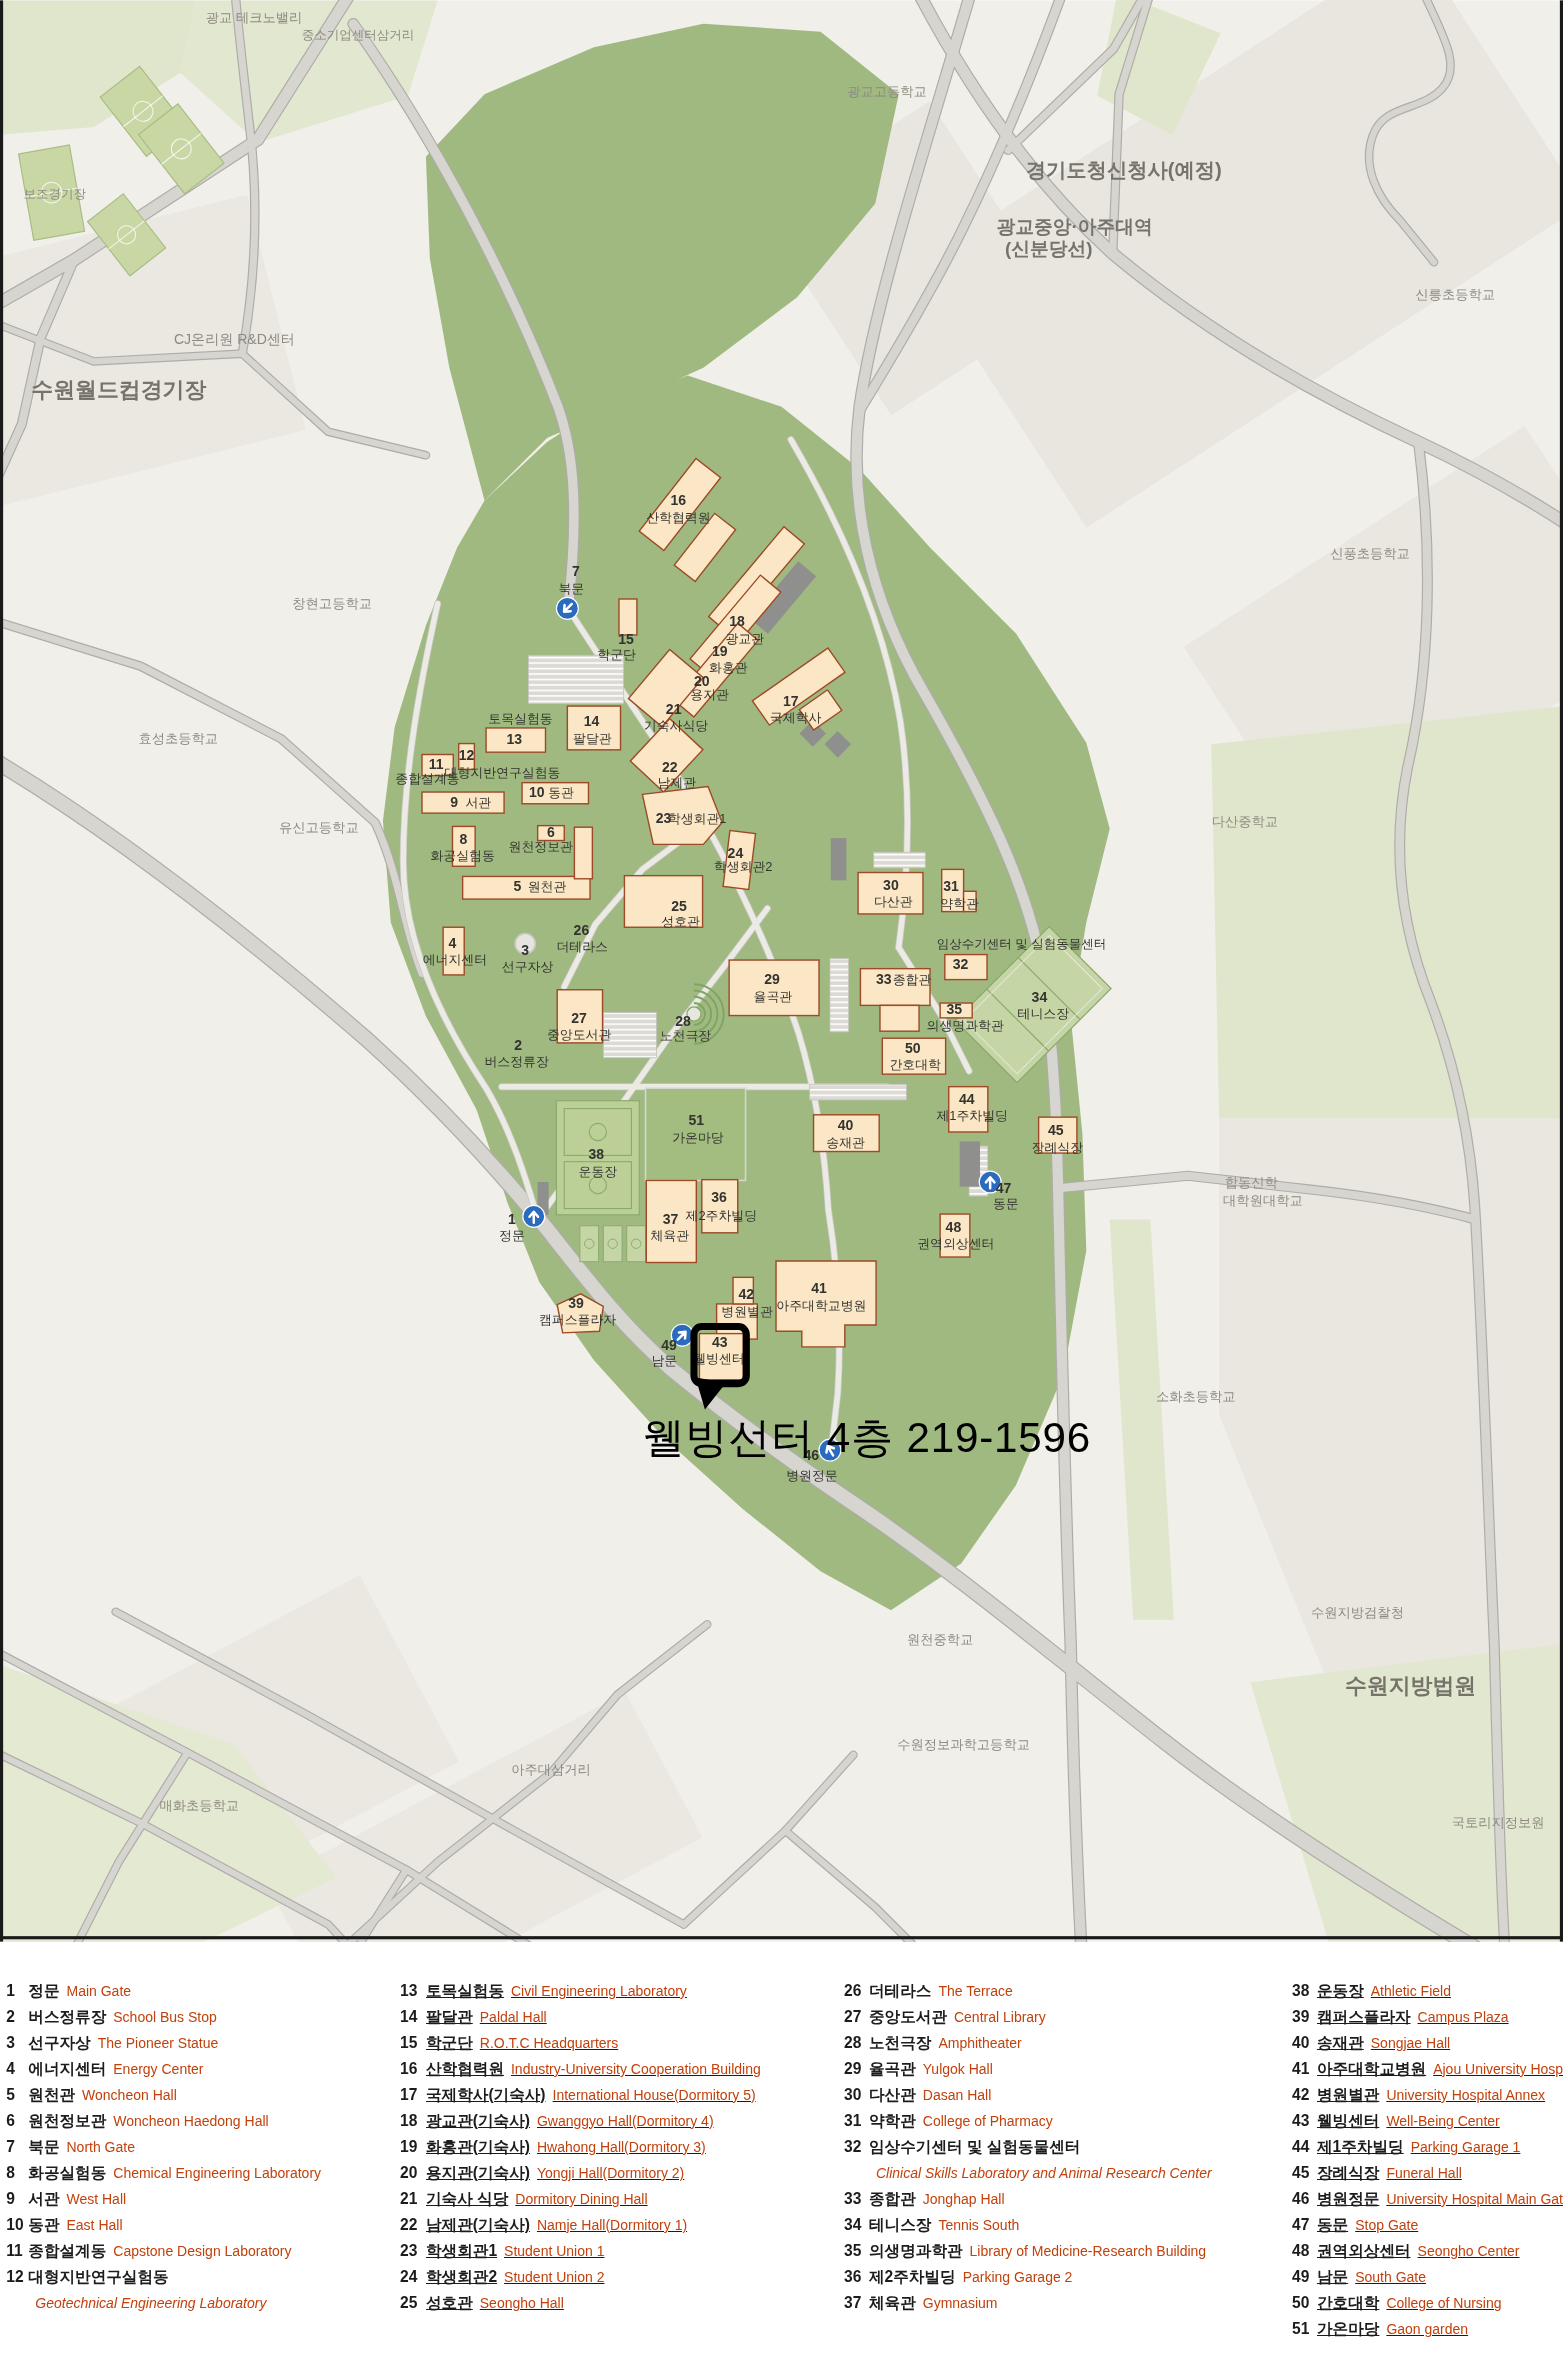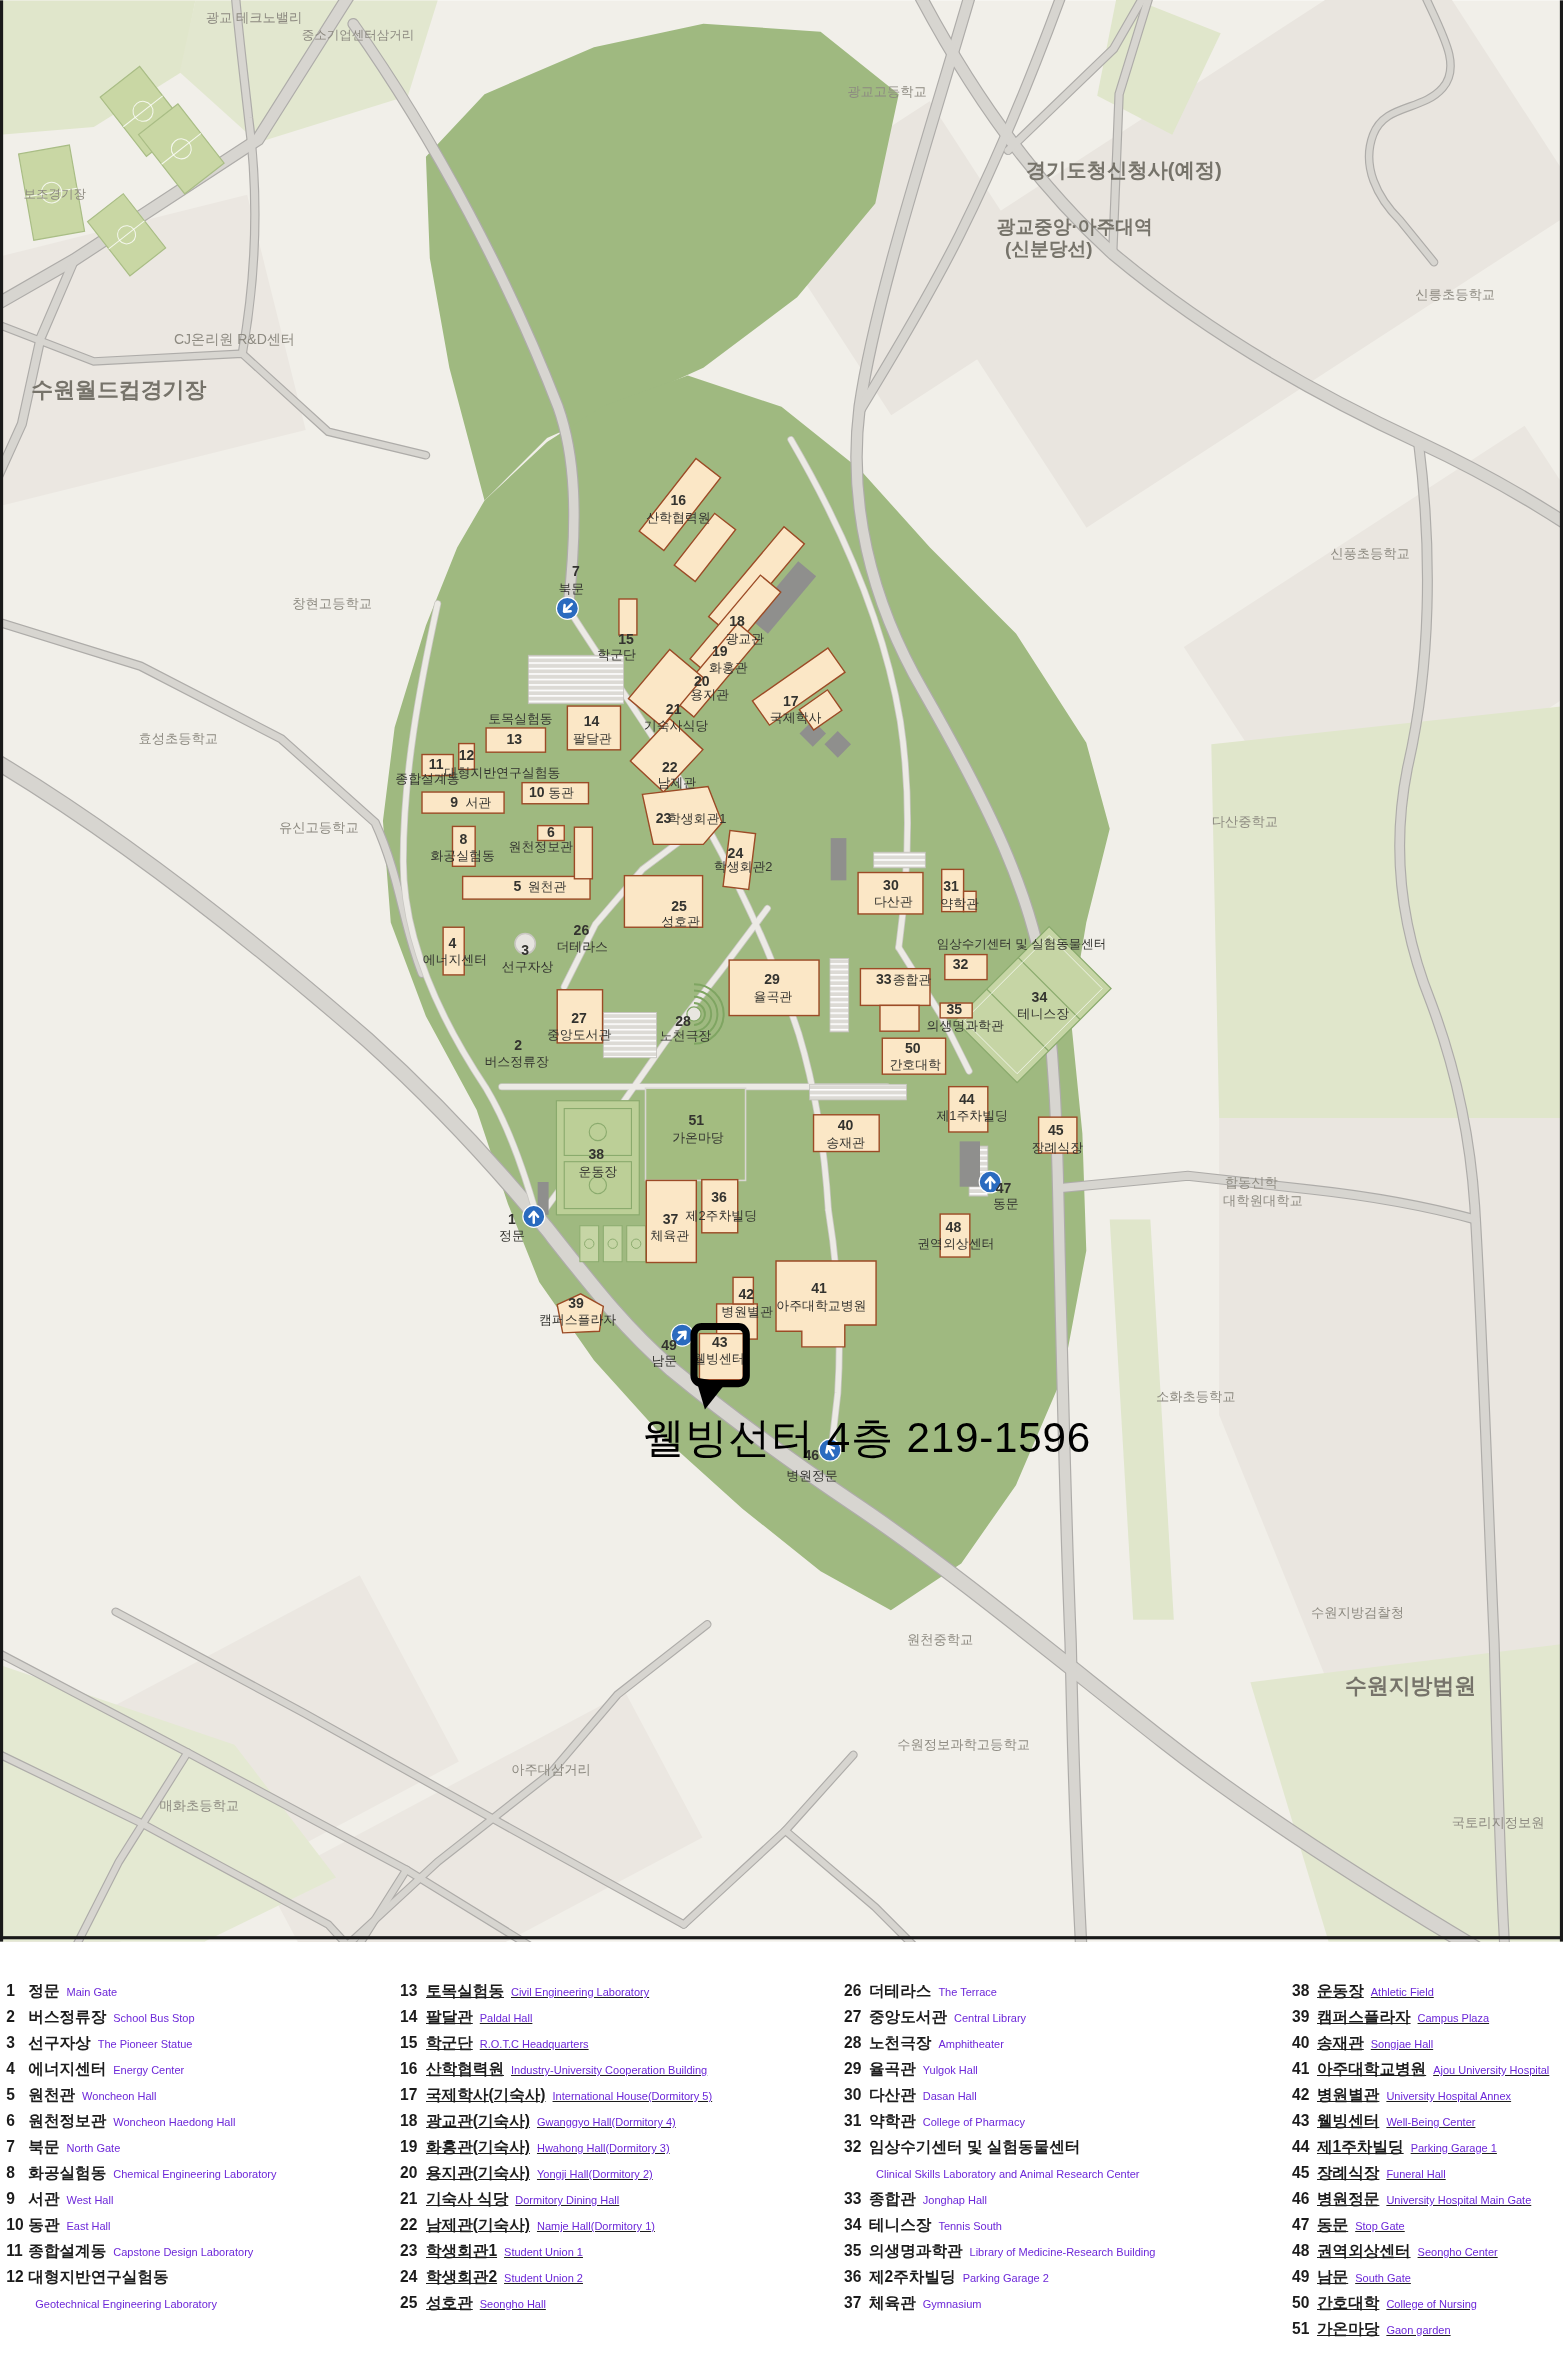--- a/index.html
+++ b/index.html
@@ -5,22 +5,22 @@
   html,body{margin:0;padding:0;background:#fff;}
   #page{position:relative;width:1563px;height:2354px;background:#ffffff;overflow:hidden;
         font-family:"Liberation Sans",sans-serif;}
   #map-wrap{position:absolute;left:0;top:0;width:1563px;height:1942px;}
   svg text{font-family:"Liberation Sans",sans-serif;}
   #legend{position:absolute;left:0;top:1978px;width:1563px;color:#1c1c1c;}
   .lcol{position:absolute;top:0;}
   .lrow{height:26px;line-height:26px;white-space:nowrap;}
   .lnum{display:inline-block;font-weight:bold;font-size:15.6px;}
   .lkr{font-weight:bold;font-size:15.6px;margin-right:7px;}
-  .len{font-size:11px;color:#6d28d9;}
-  .lwrap{padding-left:0;}
+  .len{font-size:14px;color:#c2410c;}
+  .lwrap{padding-left:0;font-style:italic;}
 </style>
 </head>
 <body>
 <div id="page">
 
 <div id="map-wrap">
   <svg id="map-svg" width="1563" height="1942" viewBox="0 0 2000 2484">
         <rect x="0" y="0" width="2000" height="2484" fill="#f1efe9"></rect>
         <rect x="1220" y="100" width="760" height="400" transform="rotate(-33 1600 300)" fill="#e9e5df"></rect>
         <rect x="1560" y="660" width="520" height="320" transform="rotate(-33 1820 820)" fill="#eae6e0"></rect>

